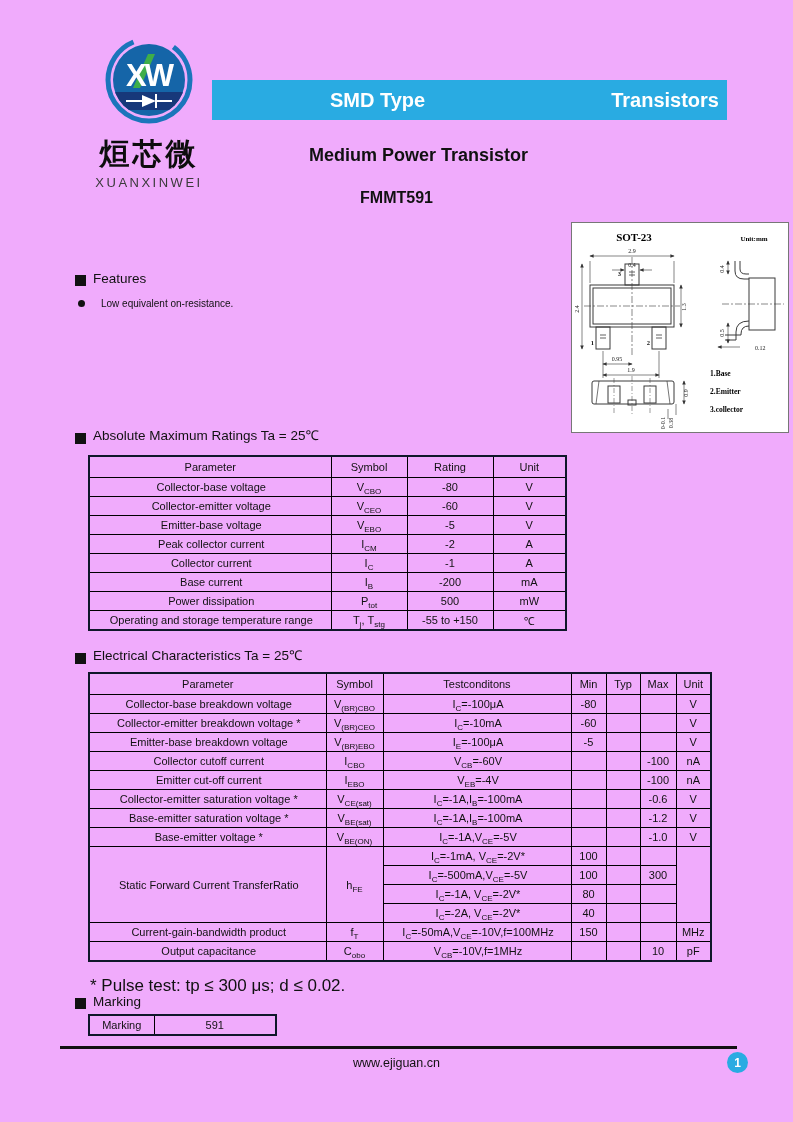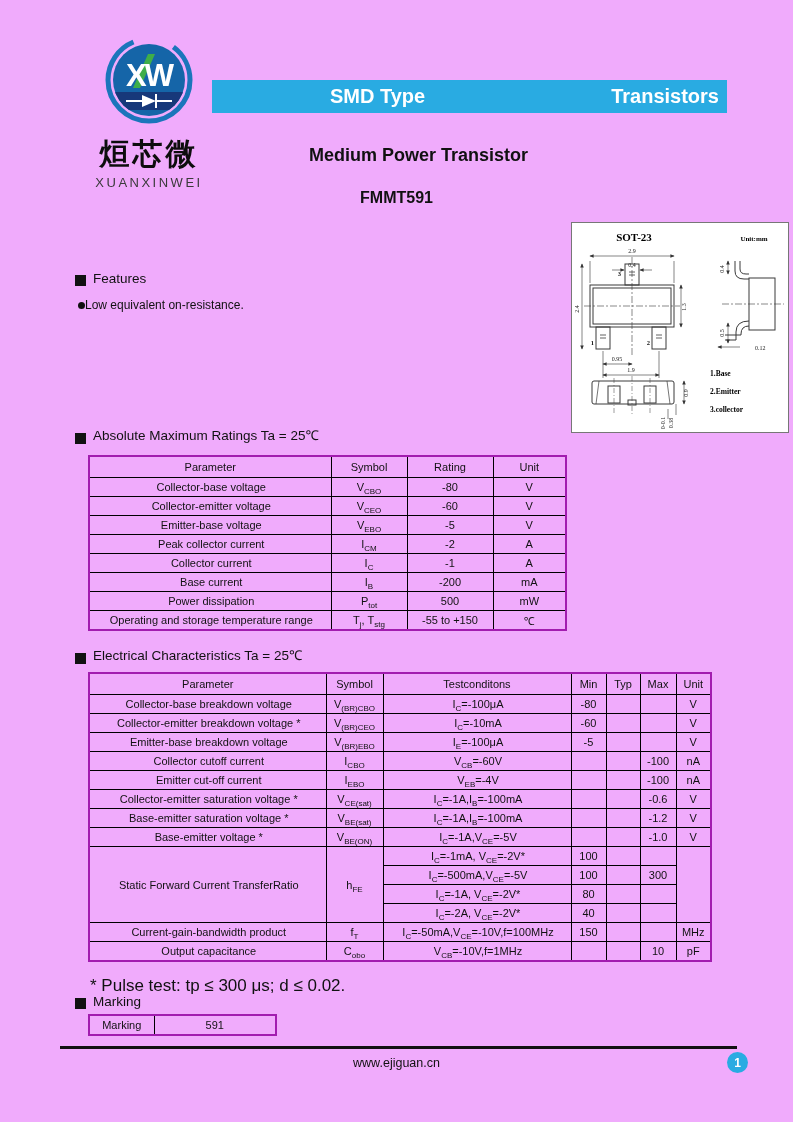--- a/index.html
+++ b/index.html
@@ -12,25 +12,25 @@
           color:#fff;font-weight:bold;font-size:20px;}
   .logo-cn{font-size:30px;font-weight:bold;letter-spacing:3px;color:#0d0d0d;text-align:center;
            font-family:"DejaVu Sans",sans-serif;}
   .logo-en{font-size:13px;letter-spacing:2.5px;color:#3a3a3a;text-align:center;}
   .doc-title{width:100%;text-align:center;font-weight:bold;font-size:18px;}
   .part-no{width:100%;text-align:center;font-weight:bold;font-size:16px;}
 
   
   .sec{display:flex;align-items:flex-end;gap:7px;font-size:13.5px;}
   .sq{width:11px;height:11px;background:#111;flex:0 0 auto;}
-  .feat-item{font-size:12px;display:flex;align-items:center;gap:0;}
+  .feat-item{font-size:10px;display:flex;align-items:center;gap:16px;}
   .dot{width:7px;height:7px;border-radius:50%;background:#111;flex:0 0 auto;}
 
   
-  table.dtable{border-collapse:collapse;table-layout:fixed;border:2px solid #a21caf;}
+  table.dtable{border-collapse:collapse;table-layout:fixed;border:2px solid #0f172a;}
   table.dtable td{border:1px solid #000;font-size:11px;text-align:center;height:18px;
                   padding:0 3px;white-space:nowrap;overflow:hidden;color:#111;}
   table.dtable td.left{text-align:center;padding-left:5px;}
   table.dtable tr.thead td{height:20px;}
   sub{font-size:8px;line-height:0;}
   td.grp-top{border-top:2px solid #000;}
   td.grp-bot{border-bottom:2px solid #000;}
 
   .footnote{font-size:17px;}
   .rule{background:#111;}
@@ -68,21 +68,21 @@
         <line x1="48" y1="67" x2="64" y2="67"></line>
         <polygon points="64,61 64,73 78,67" fill="#fff" stroke="none"></polygon>
         <line x1="78" y1="60" x2="78" y2="74"></line>
         <line x1="78" y1="67" x2="94" y2="67"></line>
       </g>
     </svg>
     <div class="logo-cn">烜芯微</div>
     <div class="logo-en">XUANXINWEI</div>
   </div>
 
-  <div class="abs banner" style="left: 212px; top: 80px; width: 515px; height: 33px; padding: 0px; background: rgb(41, 171, 226);">
+  <div class="abs banner" style="left: 212px; top: 80px; width: 515px; height: 40px; padding: 0px; background: rgb(41, 171, 226);">
     <span style="margin-left:118px;">SMD Type</span>
     <span style="margin-right:8px;">Transistors</span>
   </div>
 
   <div class="abs doc-title" style="left:0;top:145px;margin-left:22px;">Medium Power Transistor</div>
   <div class="abs part-no" style="left:0;top:189px;">FMMT591</div>
 
   <div class="abs pkg" style="left:523px;top:222px;width:216px;height:209px;margin-left:48px;">
     <svg width="216" height="209" viewBox="0 0 216 209">
       <text class="pkg-title" x="62" y="18" text-anchor="middle">SOT-23</text>

